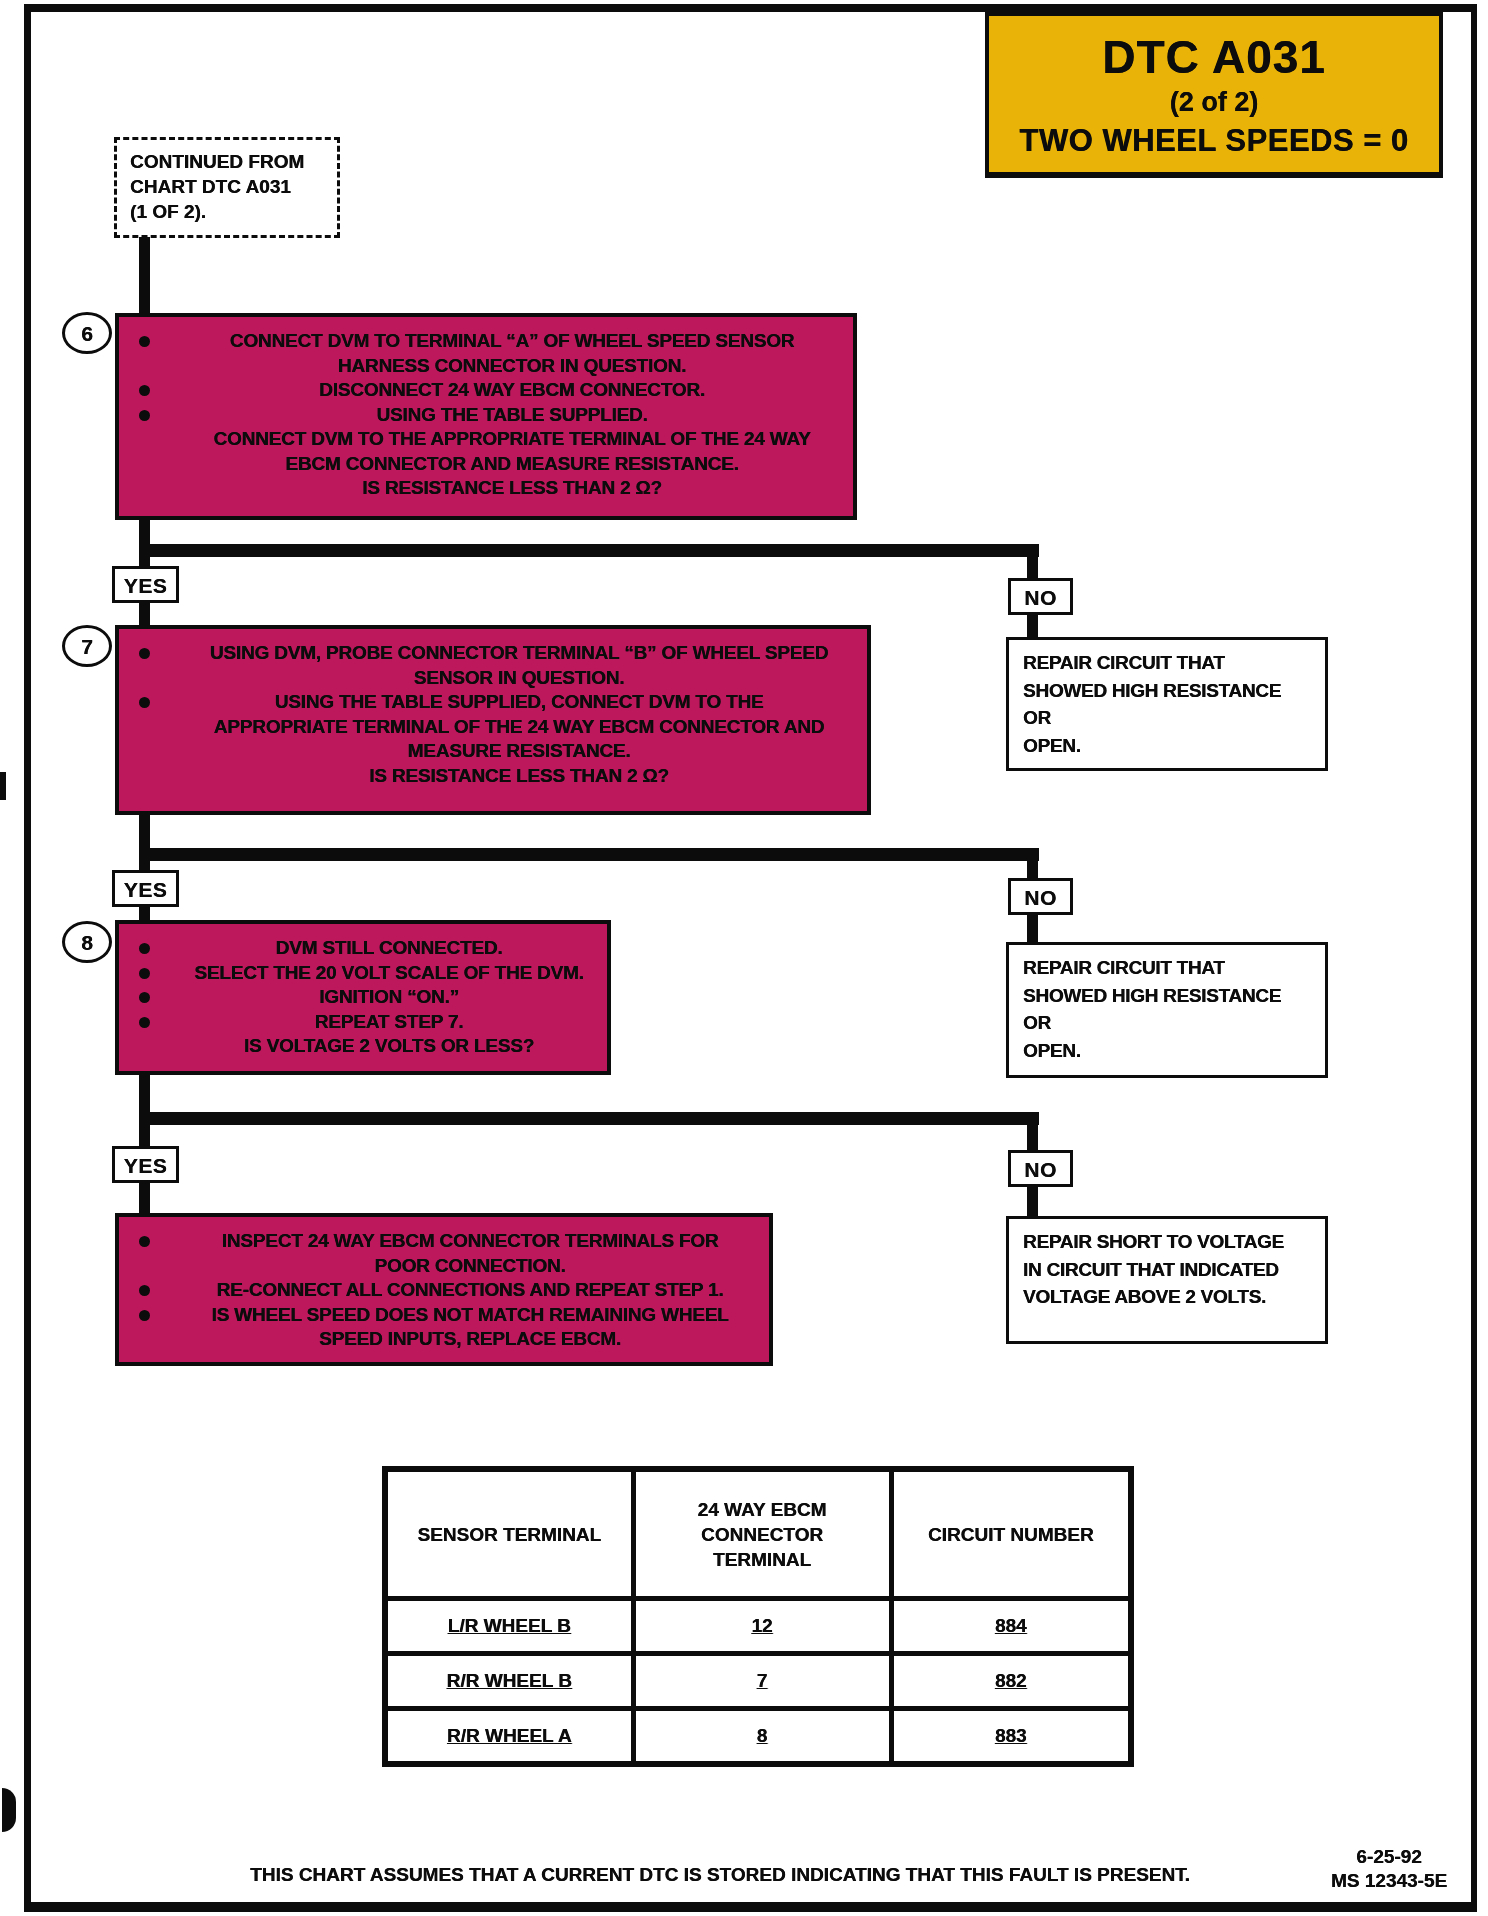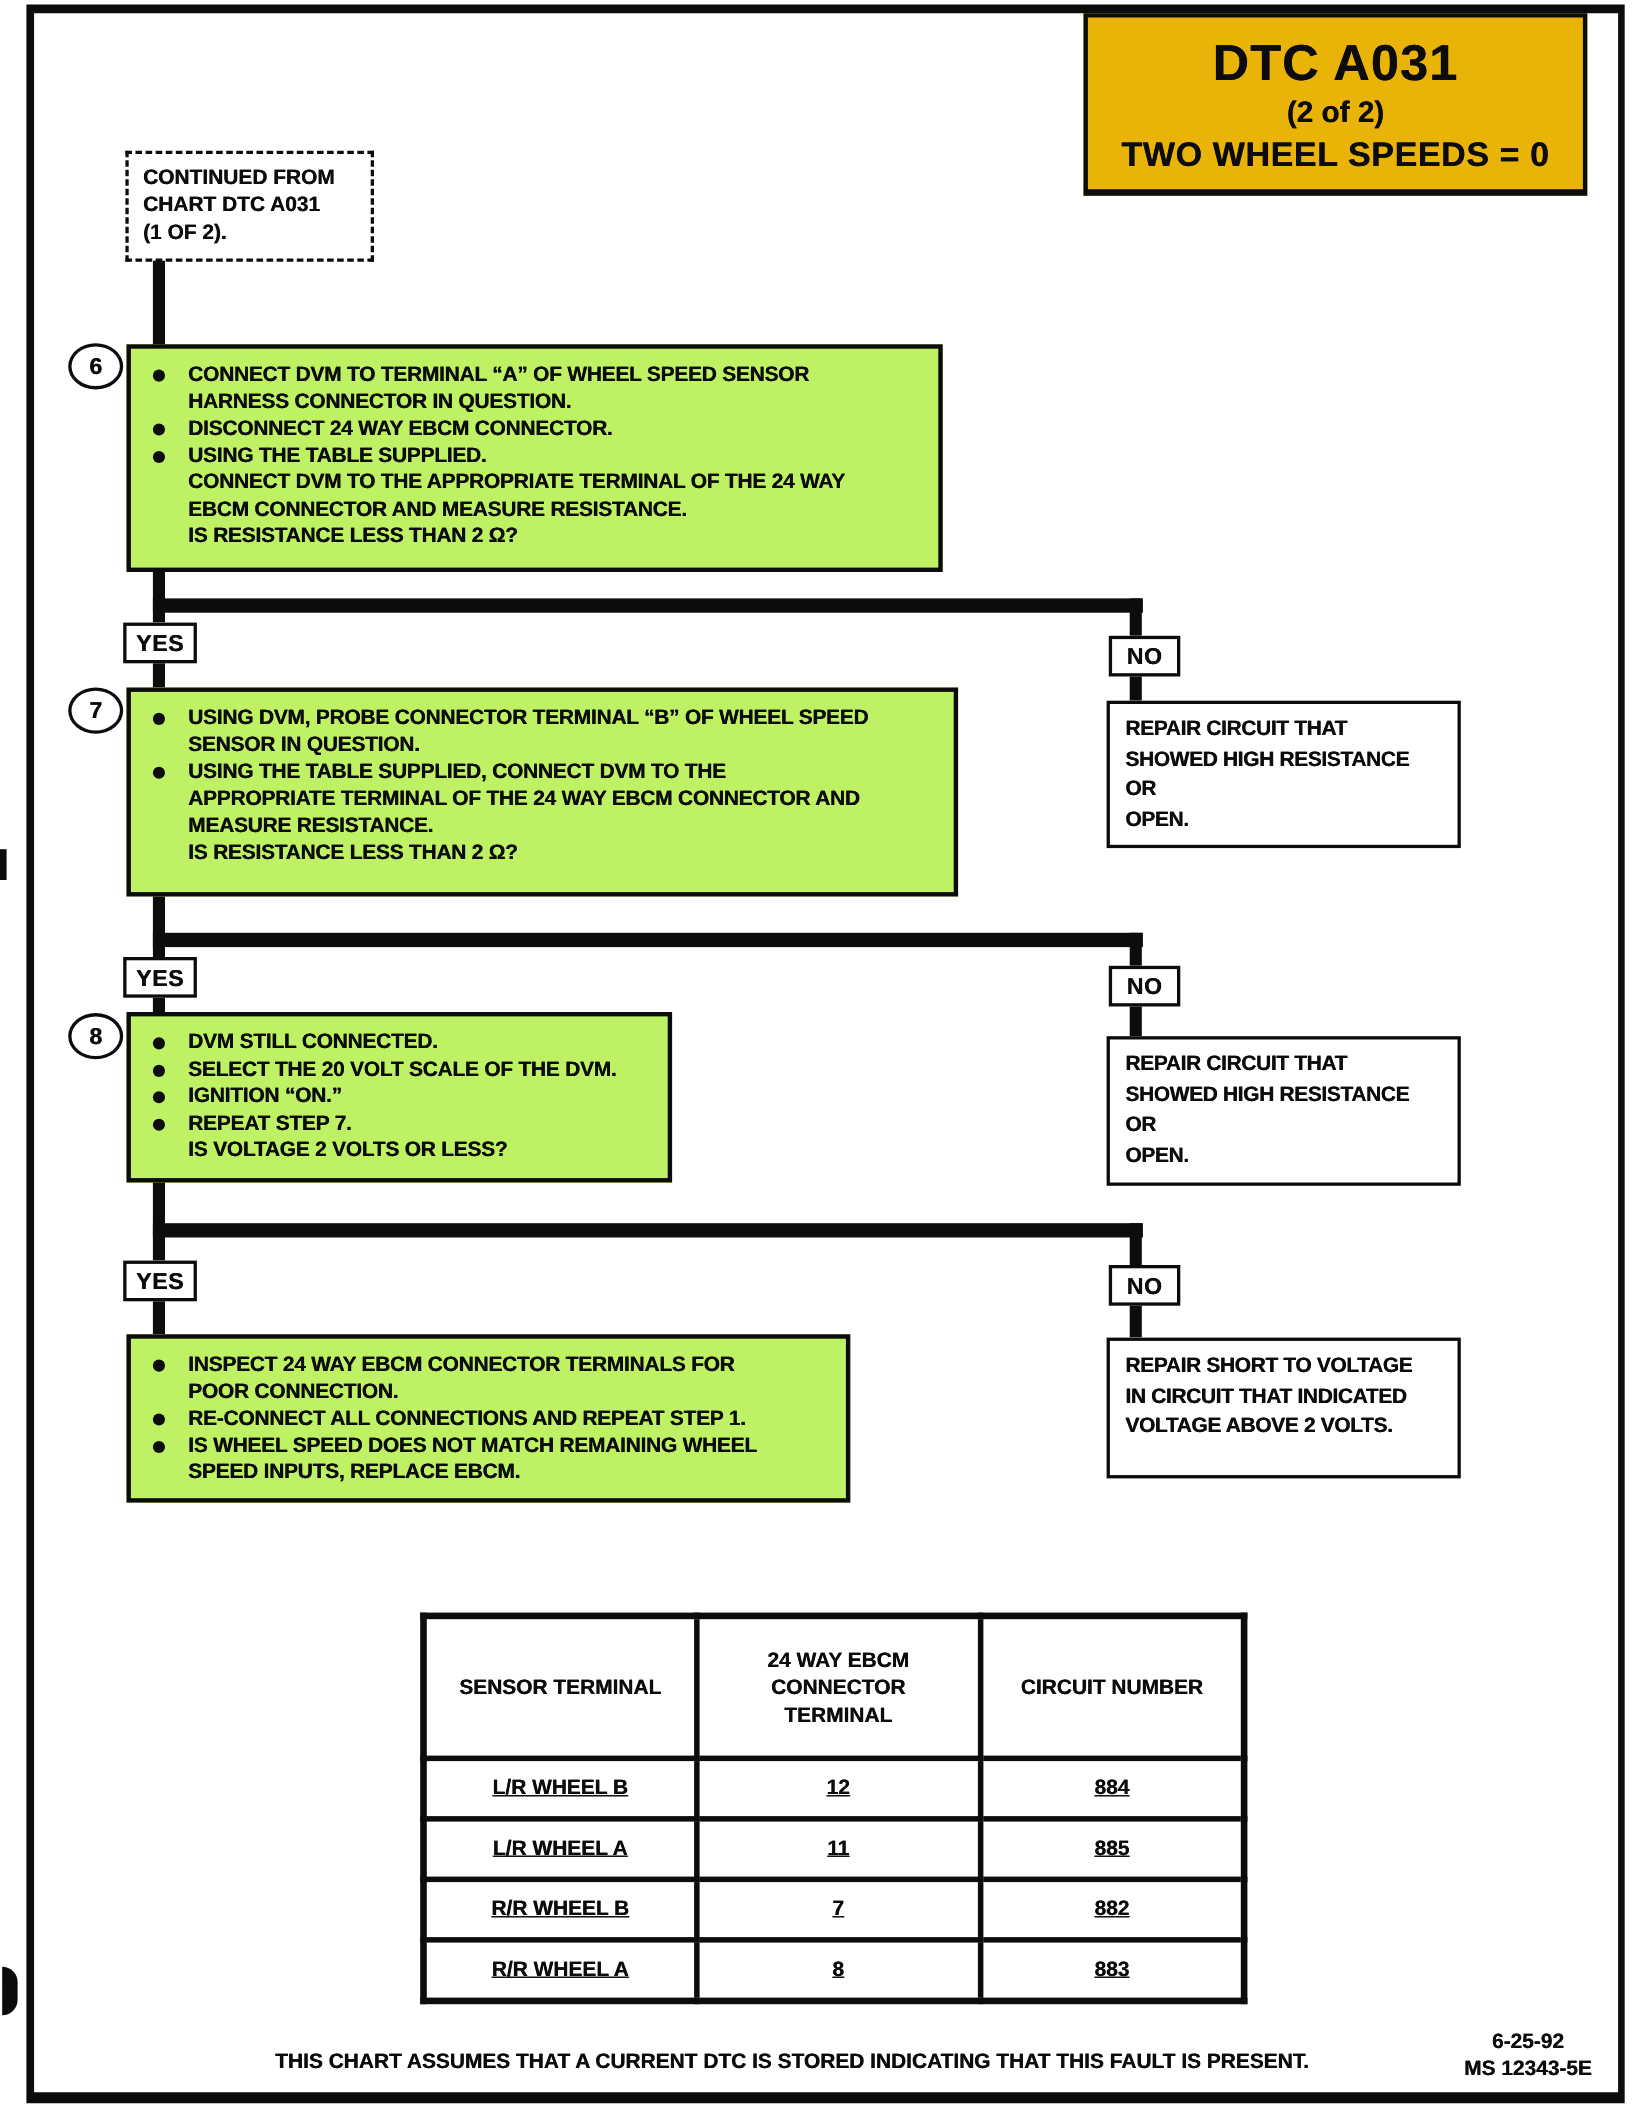--- a/index.html
+++ b/index.html
@@ -16,21 +16,21 @@
   
   .titlebox{left:985px;top:12px;width:458px;height:166px;border:4px solid #0c0c0c;
             border-bottom-width:6px;text-align:center;padding-top:14px;background:#eab308;}
   .t1{font-size:46px;line-height:54px;letter-spacing:1px;}
   .t2{font-size:27px;line-height:36px;}
   .t3{font-size:31px;line-height:42px;letter-spacing:.5px;white-space:nowrap;}
   
   .dashedbox{left:114px;top:137px;width:226px;height:101px;border:3px dashed #0c0c0c;
              padding:9px 0 0 13px;font-size:19px;line-height:25px;}
   
-  .fbox{border:4px solid #0c0c0c;padding-top:12px;background:#bef264;}
+  .fbox{border:4px solid #0c0c0c;padding-top:12px;background:#be185d;text-align:center;}
   .li{position:relative;padding-left:52px;font-size:19px;line-height:24.5px;
       white-space:nowrap;letter-spacing:-0.2px;}
   .dot{position:absolute;left:20px;top:7px;width:11px;height:11px;border-radius:50%;background:#0c0c0c;}
   
   .rbox{border:3px solid #0c0c0c;padding:9px 0 0 14px;font-size:19px;line-height:27.5px;
         letter-spacing:-0.3px;background:#fff;}
   .rline{white-space:nowrap;}
   
   .lbl{border:3px solid #0c0c0c;font-size:21px;text-align:center;padding-top:5px;
        letter-spacing:.5px;background:#fff;}
@@ -175,25 +175,20 @@
         <th>CIRCUIT NUMBER</th>
       </tr>
     </thead>
     <tbody>
       <tr>
         <td>L/R WHEEL B</td>
         <td>12</td>
         <td>884</td>
       </tr>
       <tr>
-        <td>L/R WHEEL A</td>
-        <td>11</td>
-        <td>885</td>
-      </tr>
-      <tr>
         <td>R/R WHEEL B</td>
         <td>7</td>
         <td>882</td>
       </tr>
       <tr>
         <td>R/R WHEEL A</td>
         <td>8</td>
         <td>883</td>
       </tr>
     </tbody>

